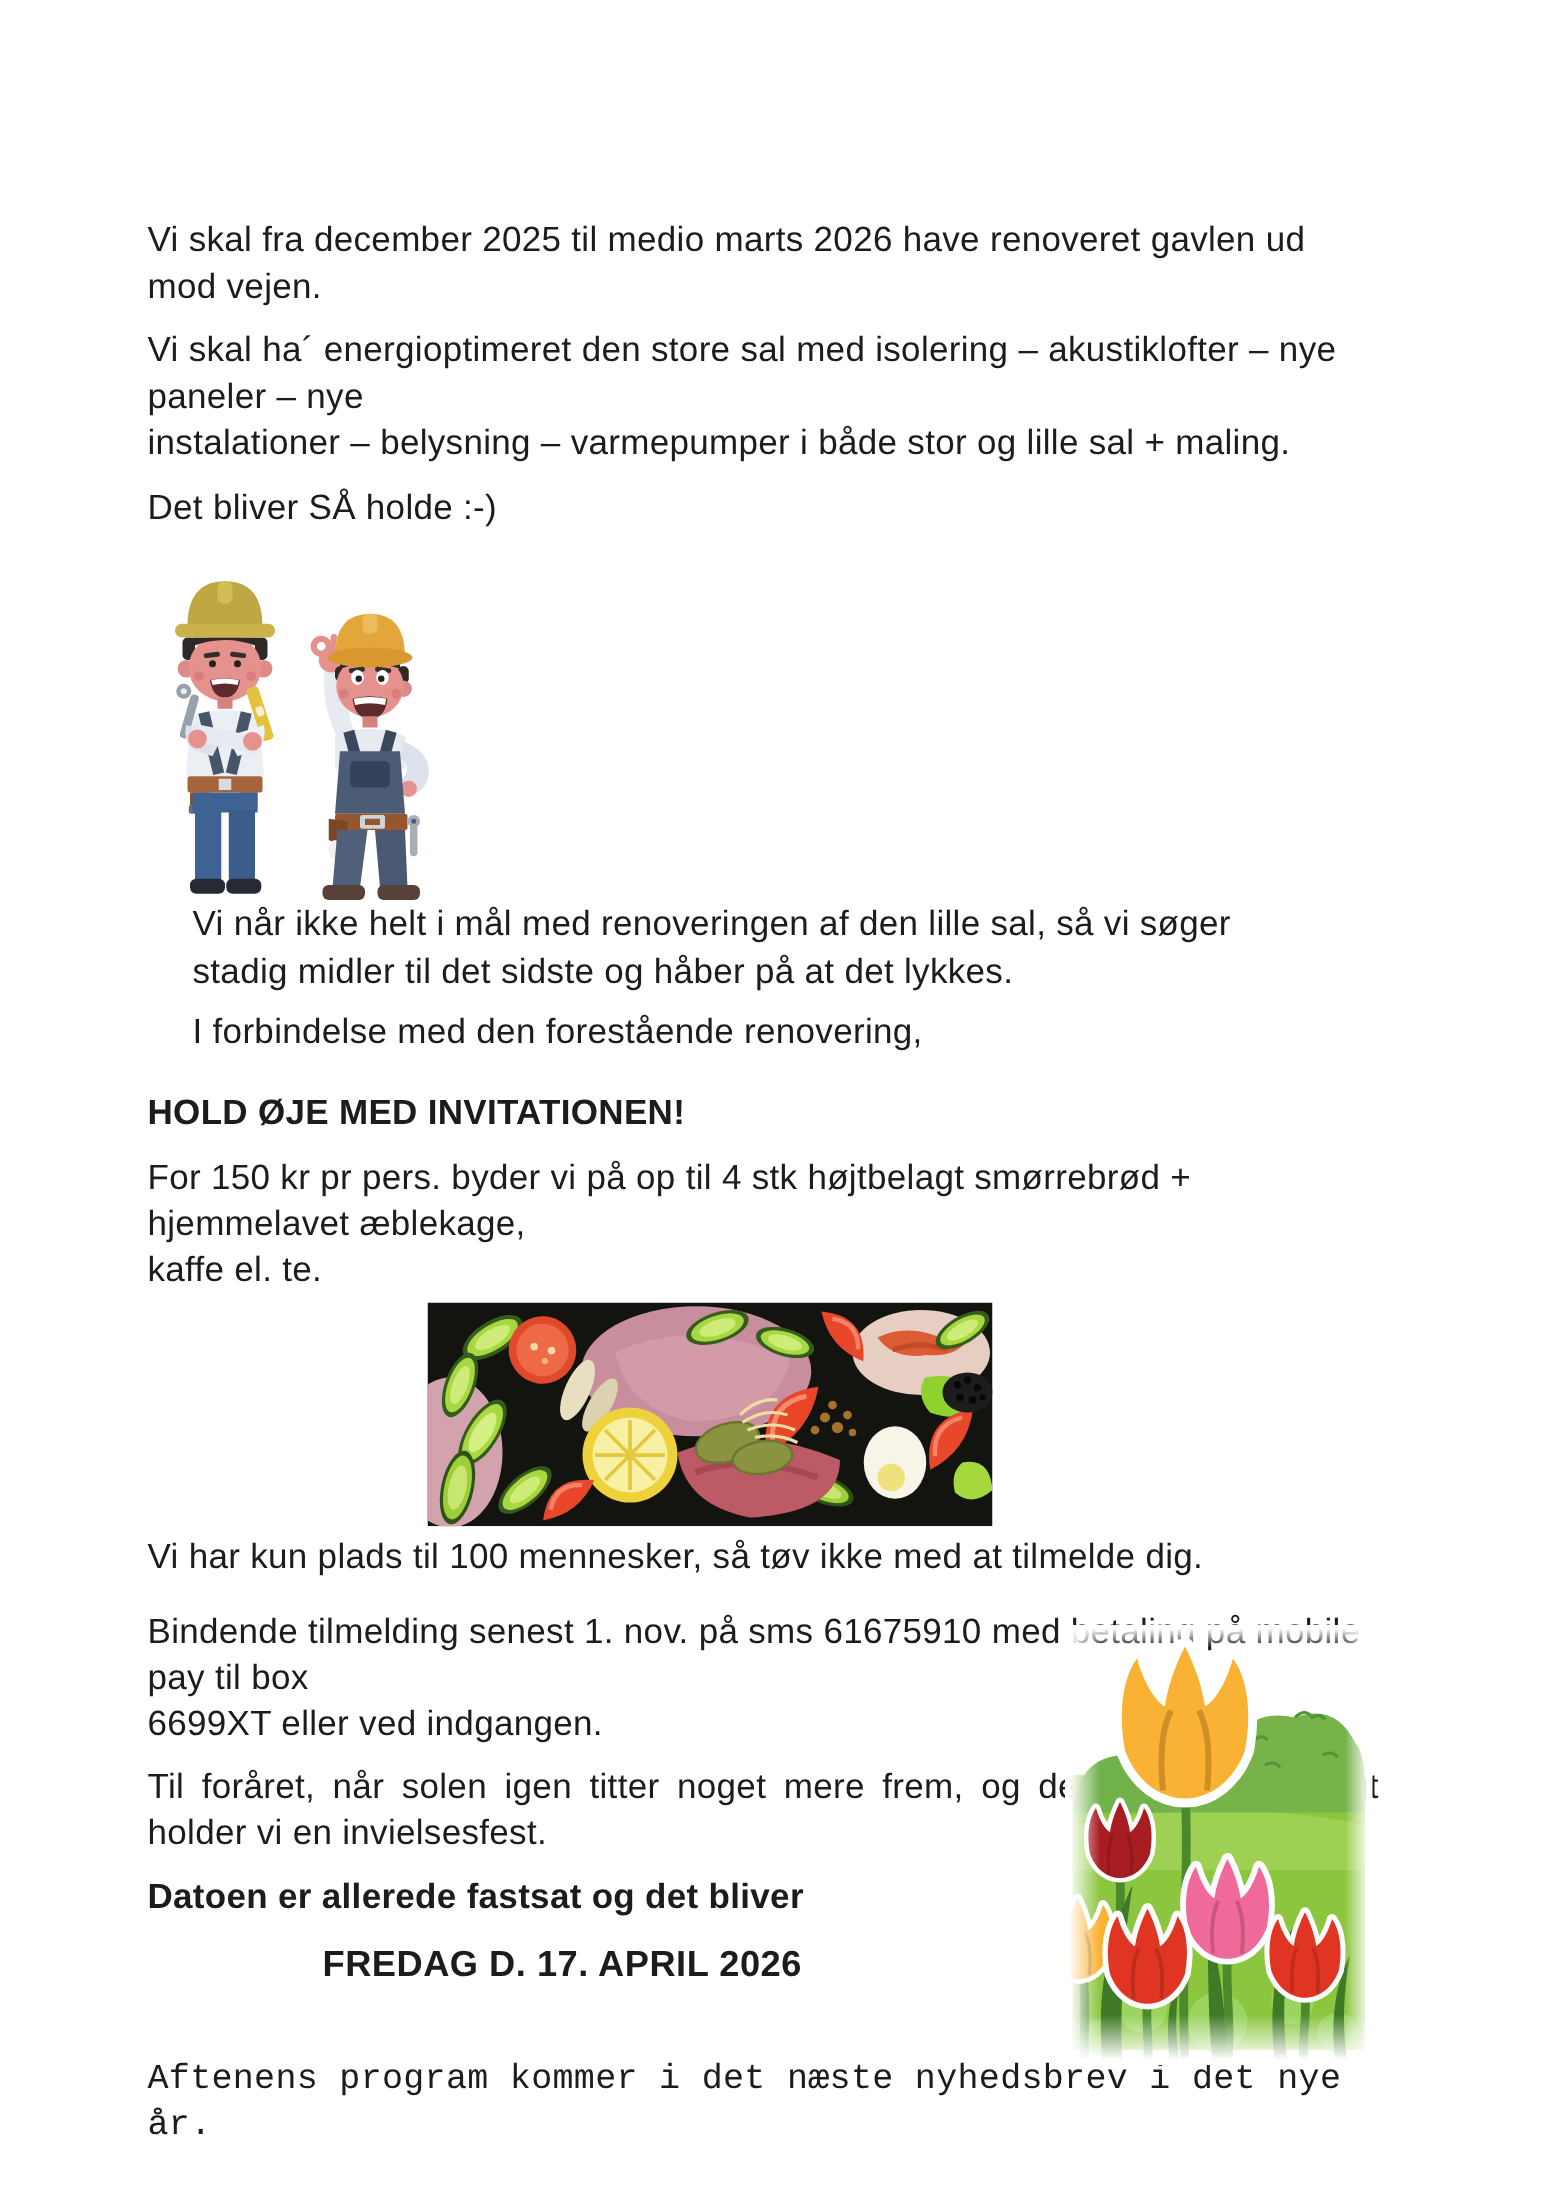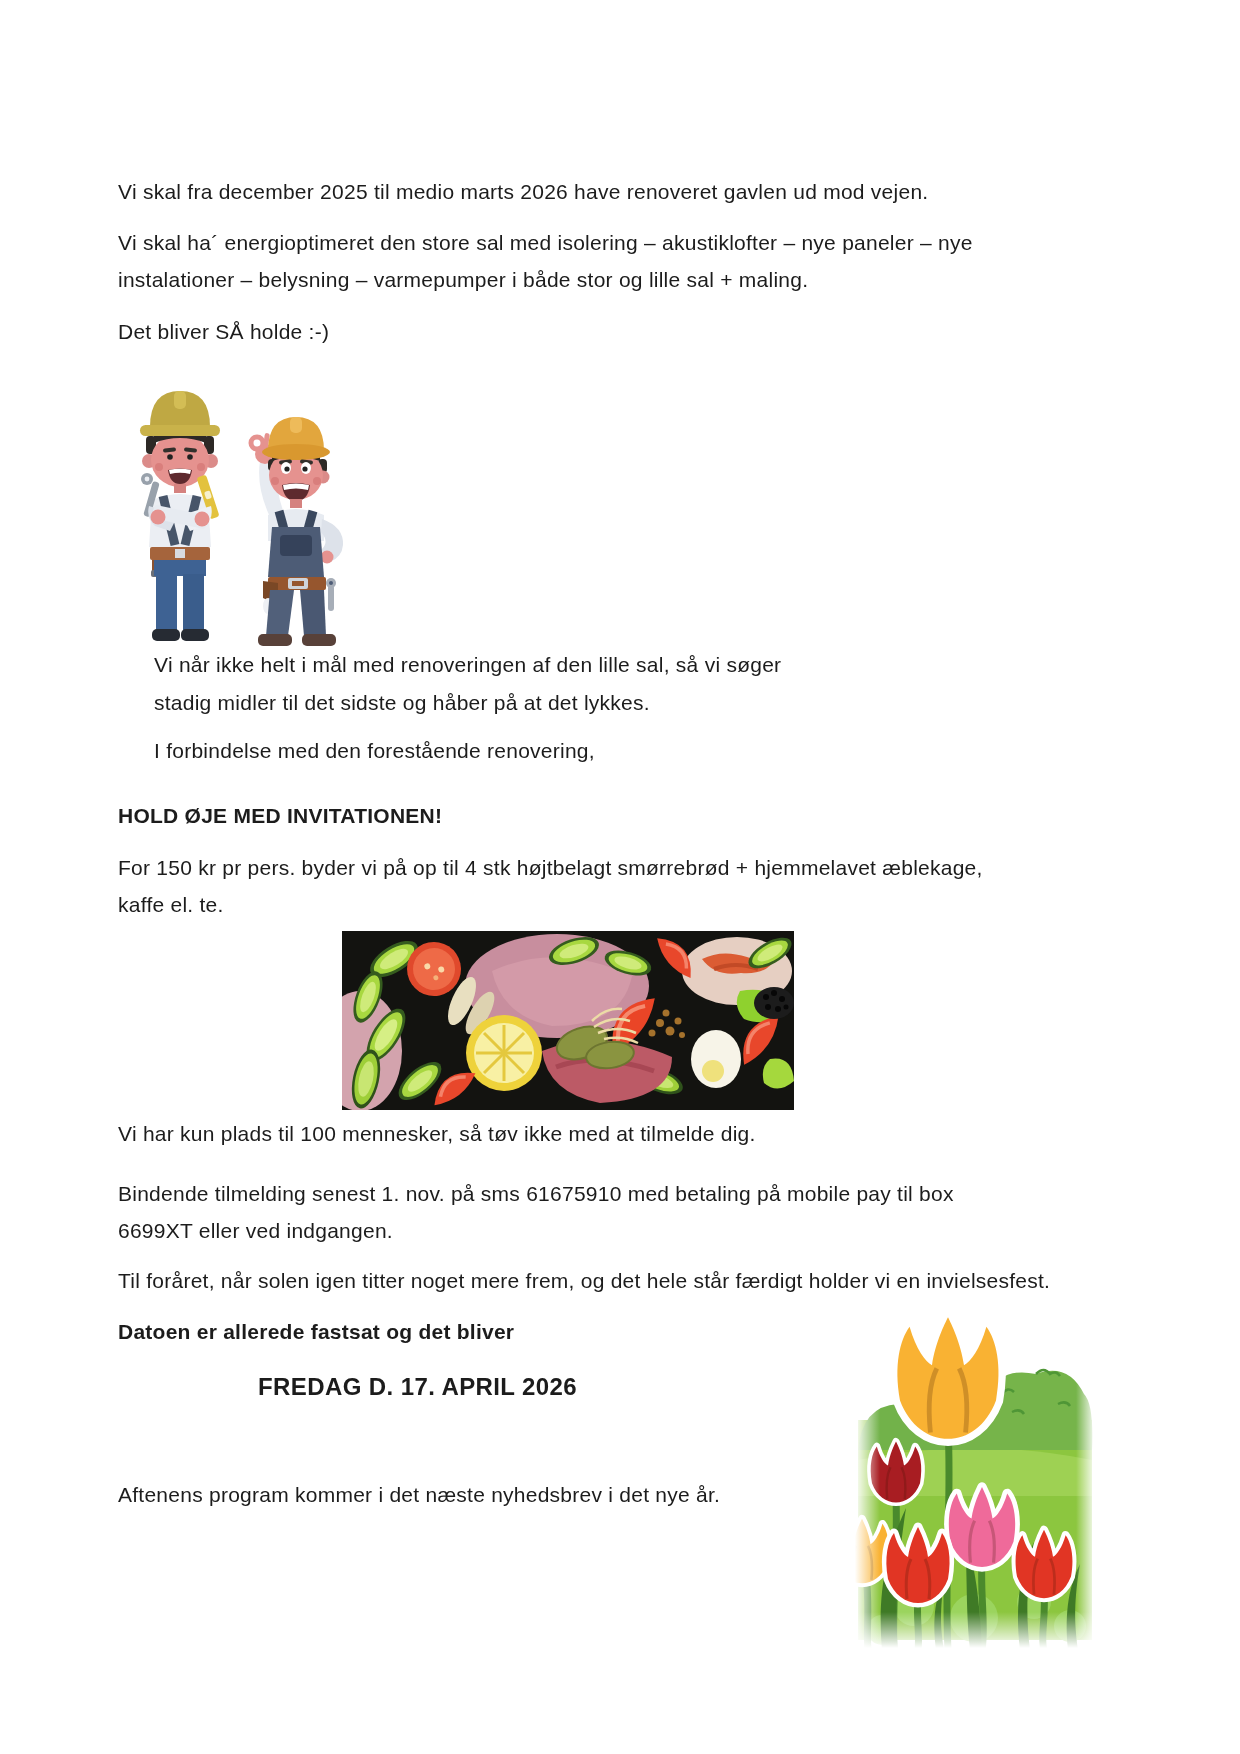--- a/index.html
+++ b/index.html
@@ -8,42 +8,42 @@
     width:1240px; height:1754px;
     background:#ffffff;
     box-sizing:border-box;
     padding:173px 137px 0 118px;
     font-family:"Liberation Sans", sans-serif;
     color:#1c1c1c;
     overflow:hidden;
   }
   p {
     margin:0;
-    font-size:21px;
+    font-size:28px;
     line-height:37px;
     white-space:pre-line;
     letter-spacing:0.25px;
   }
   .bold { font-weight:700; }
   .mb14{margin-bottom:14px}.mb16{margin-bottom:16px}.mb15{margin-bottom:15px}.mb13{margin-bottom:13px}
   .media-row { display:flex; align-items:flex-start; margin-bottom:11px;flex-direction:column; }
   .workers-figure { flex:none; width:242px; height:281px; margin-top:2px; }
   .workers-figure svg, .food-figure svg, .tulips-figure svg { display:block; }
   .invite-col { flex:1; margin-left:36px; min-width:0; }
   .invite-col p { line-height:38px; }
   .r-mb10{margin-bottom:10px}.r-mb16{margin-bottom:16px}.r-mb13{margin-bottom:13px}.r-mb14{margin-bottom:14px}
   .h-watch { line-height:37px; margin-bottom:15px; }
   .p-price { margin-bottom:0; }
   .food-figure { width:452px; height:179px; margin:8px 0 0 224px; }
   .p-capacity { margin-top:5px; }
   .p-signup { margin-top:23px; }
   .p-spring { margin-top:13px; text-align:justify; white-space:normal; }
   .p-date-set { margin-top:14px; }
-  .p-date17 { margin-top:15px; padding-left:140px; font-size:24px; line-height:44px; letter-spacing:0.4px; }
-  .p-program { margin-top:67px; }
+  .p-date17 { margin-top:15px; padding-left:140px; font-size:29px; line-height:44px; letter-spacing:0.4px; }
+  .p-program { margin-top:51px;font-family:Liberation Mono, monospace; }
   .tulips-figure { position:absolute; left:852px; top:1300px; width:246px; height:352px; }
   .fade { position:absolute; pointer-events:none; }
   .fade-top { left:0; right:0; top:0; height:18px; background:linear-gradient(180deg,#fff 15%,rgba(255,255,255,0)); }
   .fade-bottom { left:0; right:0; bottom:0; height:40px; background:linear-gradient(0deg,#fff 10%,rgba(255,255,255,0)); }
   .fade-left { top:0; bottom:0; left:0; width:28px; background:linear-gradient(90deg,#fff 10%,rgba(255,255,255,0)); }
   .fade-right { top:0; bottom:0; right:0; width:22px; background:linear-gradient(270deg,#fff 10%,rgba(255,255,255,0)); }
 </style>
 </head>
 <body>
 

